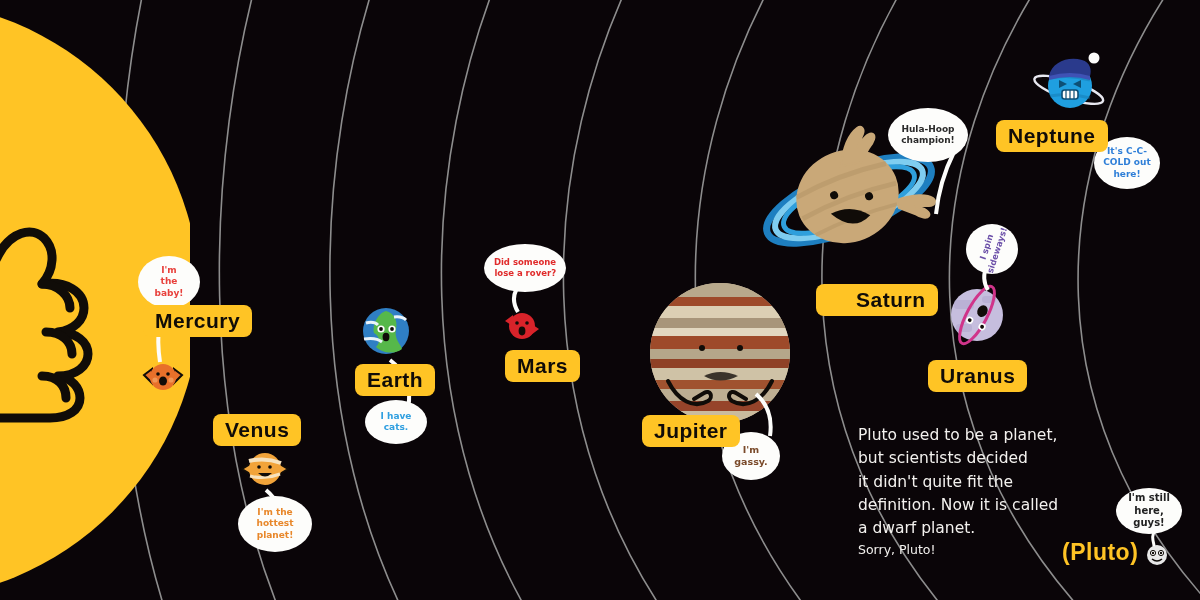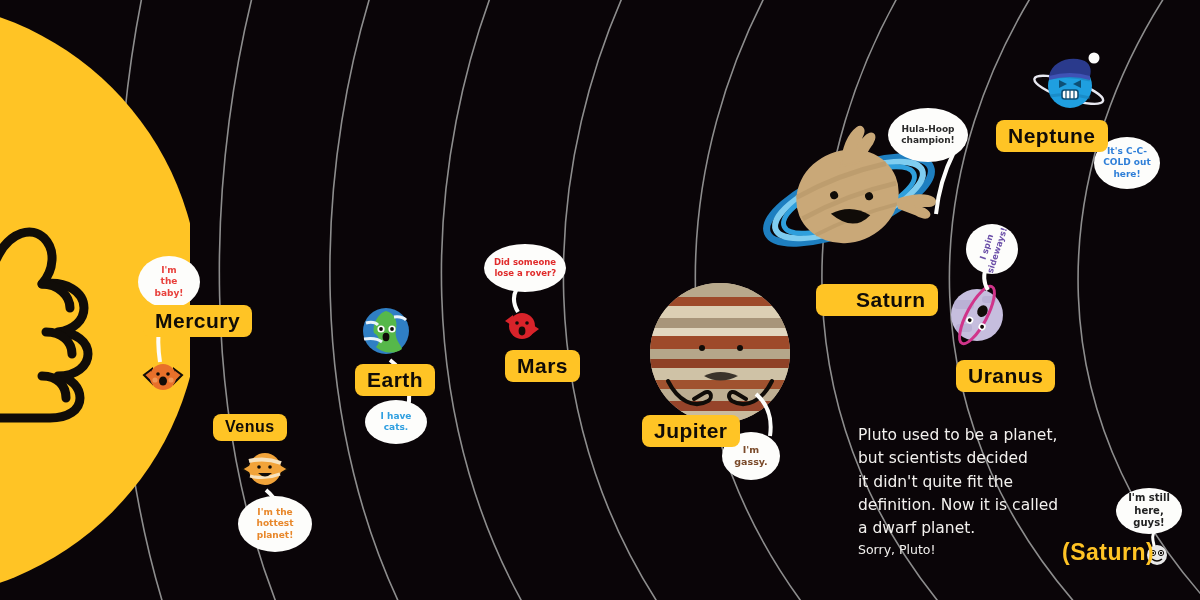--- a/index.html
+++ b/index.html
@@ -98,21 +98,21 @@
     </svg>
   </div>
   <svg class="tail" style="left:262px;top:488px;width:30px;height:36px;">
     <path d="M4,2 C16,12 20,24 18,34" fill="none" stroke="#fdfdfb" stroke-width="4"></path>
   </svg>
   <div class="bubble" style="left:238px;top:496px;width:74px;height:56px;font-size:9px;font-weight:bold;">
     <span style="color:#e8872a;white-space:pre-line;">I'm  the
 hottest
 planet!</span>
   </div>
-  <div class="label" style="left:213px;top:414px;font-size:16px;">Venus</div>
+  <div class="label" style="left:213px;top:414px;font-size:21px;">Venus</div>
 
   <div class="planet" style="left:360px;top:305px;width:52px;height:52px;">
     <svg width="52" height="52" viewBox="0 0 52 52">
       <circle cx="26" cy="26" r="23" fill="#2f7fc4"></circle>
       <path d="M26,6 C34,8 38,16 36,24 C34,34 40,38 42,44 C34,50 22,48 16,42 C22,36 18,30 14,28 C12,20 18,8 26,6 Z" fill="#56b84a"></path>
       <path d="M6,18 Q14,16 18,20" stroke="#eaf4fb" stroke-width="3" fill="none"></path>
       <path d="M4,34 Q16,32 22,37" stroke="#eaf4fb" stroke-width="3" fill="none"></path>
       <path d="M34,12 Q42,11 46,15" stroke="#eaf4fb" stroke-width="3" fill="none"></path>
       <circle cx="21" cy="24" r="3.6" fill="#fff"></circle>
         <circle cx="21" cy="24" r="1.9" fill="#100c08"></circle>
@@ -244,21 +244,21 @@
       </g>
     </svg>
   </div>
   <svg class="tail" style="left:976px;top:262px;width:24px;height:30px;">
     <path d="M12,2 C6,12 8,22 12,28" fill="none" stroke="#fdfdfb" stroke-width="4"></path>
   </svg>
   <div class="bubble" style="left:966px;top:224px;width:52px;height:50px;font-size:8.5px;font-weight:bold;">
     <span style="color:#6b4fa8;white-space:pre-line;transform:rotate(-72deg);">I spin
 sideways!</span>
   </div>
-  <div class="label" style="left:928px;top:360px;font-size:21px;margin-left:28px;">Uranus</div>
+  <div class="label" style="left:928px;top:360px;font-size:21px;">Uranus</div>
 
   <div class="planet" style="left:1032px;top:46px;width:76px;height:76px;">
     <svg width="76" height="76" viewBox="0 0 76 76">
       <g transform="rotate(18 38 40)">
         <ellipse cx="38" cy="44" rx="36" ry="9" fill="none" stroke="#e8e8f0" stroke-width="2.4"></ellipse>
       </g>
       <circle cx="38" cy="40" r="22" fill="#1f9fe0"></circle>
       <g opacity=".45" stroke="#1476ad" stroke-width="3" fill="none">
         <path d="M18,32 Q38,28 58,34"></path>
         <path d="M18,50 Q38,46 58,52"></path>
@@ -294,21 +294,21 @@
       <path d="M10,19 Q15,23 20,19" stroke="#100c08" stroke-width="1.4" fill="none"></path>
     </svg>
   </div>
   <svg class="tail" style="left:1140px;top:500px;width:30px;height:48px;">
     <path d="M6,2 C16,14 8,22 16,30 C10,36 14,42 14,46" fill="none" stroke="#fdfdfb" stroke-width="3"></path>
   </svg>
   <div class="bubble" style="left:1116px;top:488px;width:66px;height:46px;font-size:10px;font-weight:bold;">
     <span style="color:#222;white-space:pre-line;">I'm still
 here, guys!</span>
   </div>
-  <div class="label plain" style="left:1062px;top:540px;font-size:23px;">(Saturn)</div>
+  <div class="label plain" style="left:1062px;top:540px;font-size:23px;">(Pluto)</div>
 
 
   <div class="para" style="left:858px;top:424px;width:215px;font-size:15.5px;">Pluto used to be a planet,
 but scientists decided
 it didn't quite fit the
 definition. Now it is called
 a dwarf planet.</div>
 
   <div class="para" style="left:858px;top:541px;width:200px;font-size:12.5px;">Sorry, Pluto!</div>
 

